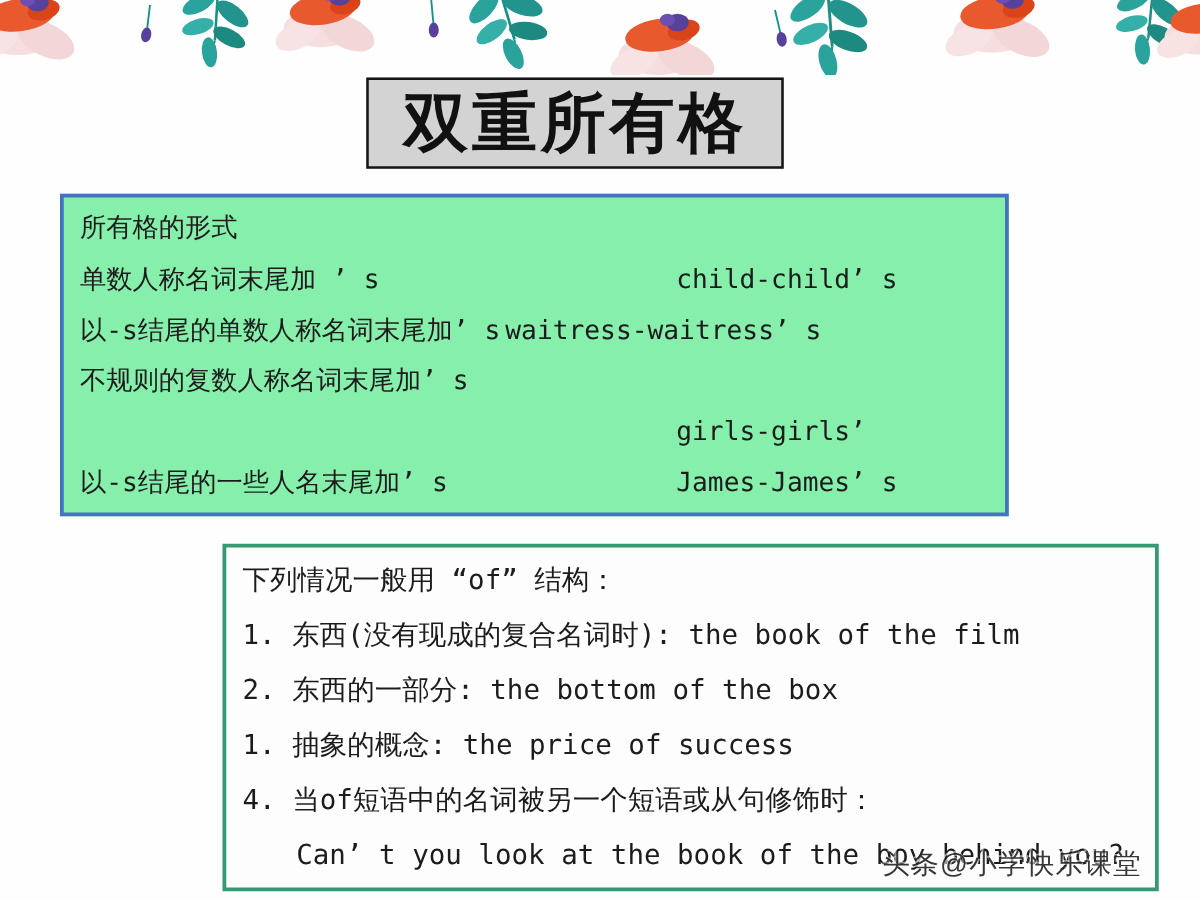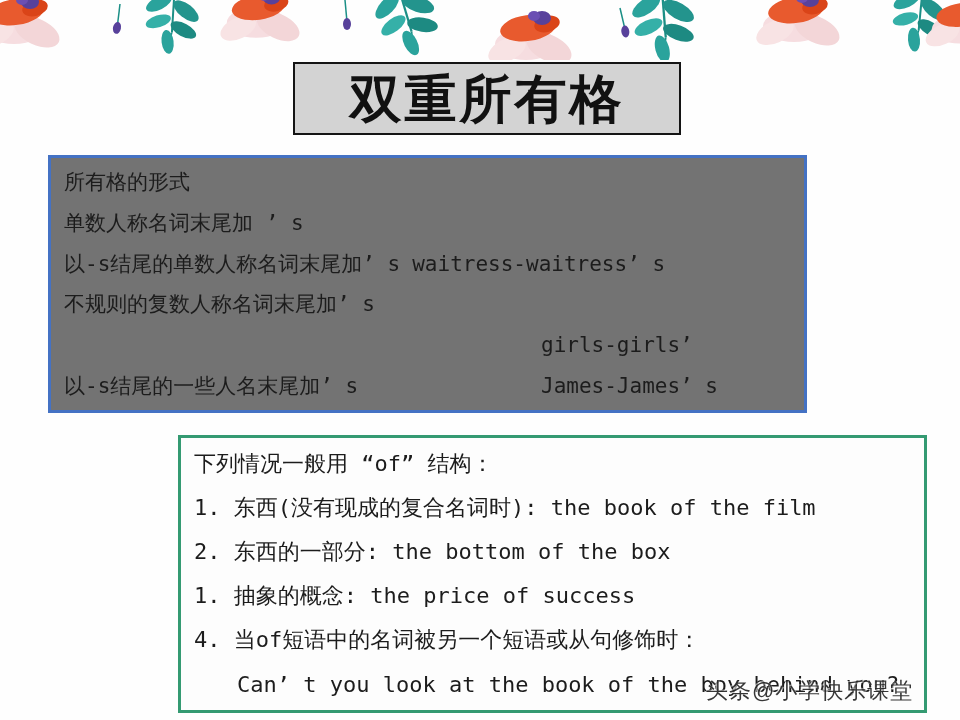--- a/index.html
+++ b/index.html
@@ -13,58 +13,58 @@
     background:#fefefe;
     overflow:hidden;
     margin:0 auto;
   }
   
   .floral{
     position:absolute;left:0;top:0;width:960px;height:60px;
   }
   
   .title-box{
-    position:absolute;left:293px;top:62px;width:388px;height:73px;
+    position:absolute;left:293px;top:62px;width:334px;height:73px;
     background:#d3d3d3;
     border:2.5px solid #141414;
     display:flex;align-items:center;justify-content:center;
     box-sizing:border-box;
   }
   .title-box .title-text{
     font-size:52px;
     font-weight:600;
     color:#111;
     letter-spacing:3px;
     white-space:nowrap;
     line-height:1;
   }
   
   .poss-box{
     position:absolute;left:48px;top:155px;width:759px;height:258px;
     border:3px solid #4472c4;
-    background:#737373;
+    background:#86efac;
     box-sizing:border-box;
     display:flex;flex-direction:column;justify-content:space-around;
     padding:4px 0;
   }
   .prow{
     position:relative;
     display:flex;align-items:center;
     height:36px;
     font-size:21px;color:#1c1c1c;
     font-family:"DejaVu Sans Mono","Liberation Mono","Liberation Sans",monospace;
     white-space:nowrap;
   }
   .prow .plabel{margin-left:13px;}
   .prow .pexample{
     position:absolute;left:490px;top:50%;transform:translateY(-50%);
     white-space:nowrap;
   }
   .prow.inline .pexample{
-    position:static;transform:none;margin-left:12px;
+    position:static;transform:none;margin-left:4px;
   }
   
   .of-box{
     position:absolute;left:178px;top:435px;width:749px;height:278px;
     border:3px solid #349a72;
     background:#fdfdfd;
     box-sizing:border-box;
     display:flex;flex-direction:column;justify-content:space-around;
     padding:4px 0;
   }
@@ -137,20 +137,21 @@
     <span class="title-text">双重所有格</span>
   </div>
 
   <div class="poss-box">
     <div class="prow">
       <span class="plabel">所有格的形式</span>
       <span class="pexample"></span>
     </div>
     <div class="prow">
       <span class="plabel">单数人称名词末尾加 ’ s</span>
+      <span class="pexample">child-child’ s</span>
     </div>
     <div class="prow inline">
       <span class="plabel">以-s结尾的单数人称名词末尾加’ s</span>
       <span class="pexample">waitress-waitress’ s</span>
     </div>
     <div class="prow">
       <span class="plabel">不规则的复数人称名词末尾加’ s</span>
     </div>
     <div class="prow">
       <span class="pexample">girls-girls’</span>

